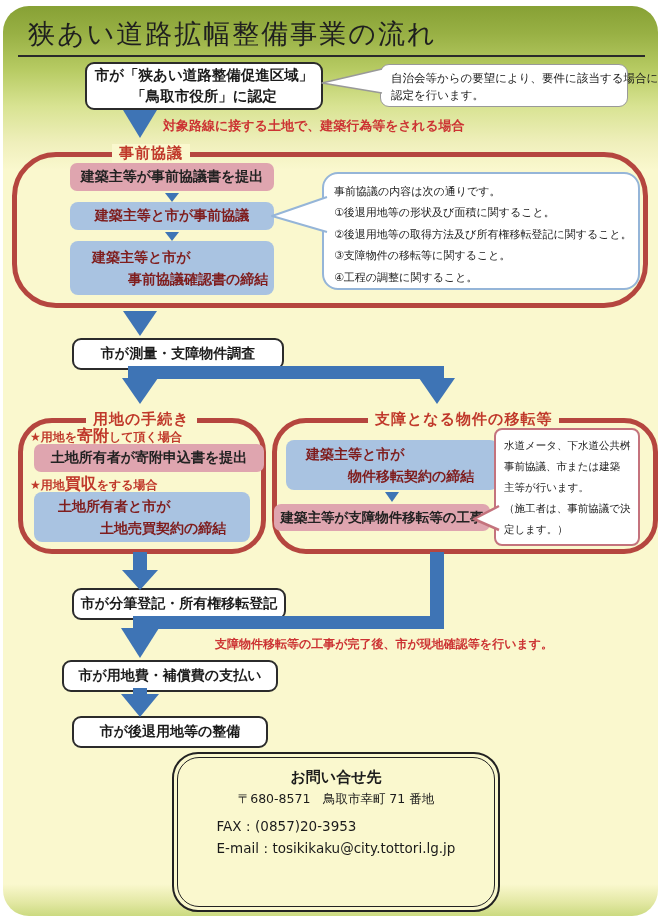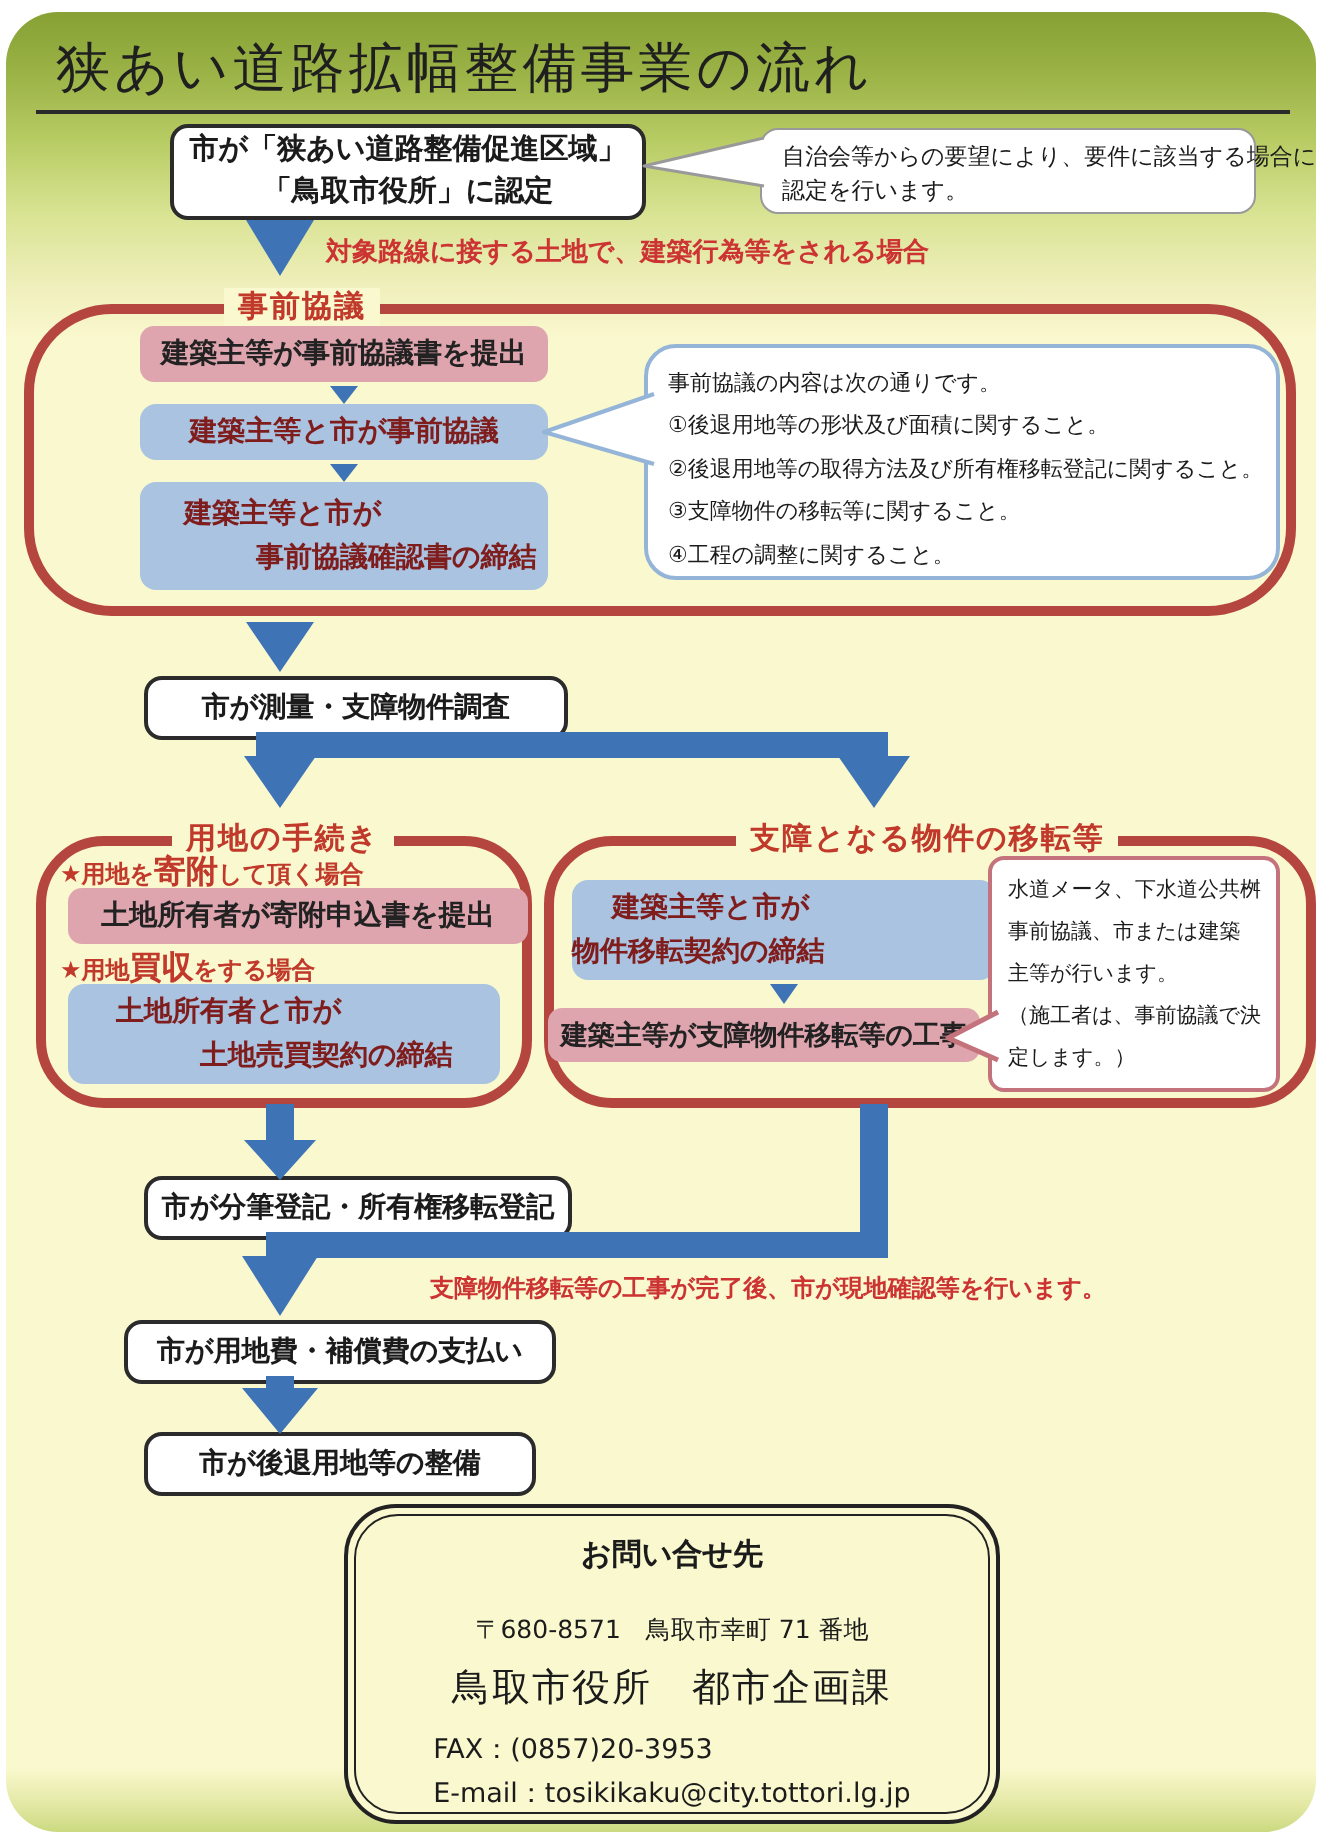--- a/index.html
+++ b/index.html
@@ -88,21 +88,21 @@
   </div>
   <div class="abs bbox" style="left:34px;top:492px;width:216px;height:50px;padding-top:3px;box-sizing:border-box;">
     <div class="l1" style="padding-left:24px;">土地所有者と市が</div>
     <div class="l2" style="padding-left:66px;">土地売買契約の締結</div>
   </div>
 
   <div class="abs group" style="left:272px;top:418px;width:376px;height:126px;"></div>
   <div class="abs gtitle" style="left:368px;top:410px;">支障となる物件の移転等</div>
   <div class="abs bbox" style="left:286px;top:440px;width:212px;height:50px;padding-top:3px;box-sizing:border-box;">
     <div class="l1" style="padding-left:20px;">建築主等と市が</div>
-    <div class="l2" style="">物件移転契約の締結</div>
+    <div class="l2" style="padding-left:62px;">物件移転契約の締結</div>
   </div>
   <div class="abs pbox" style="left:274px;top:504px;width:216px;height:27px;font-size:13.5px;">建築主等が支障物件移転等の工事</div>
   <div class="abs bubble" style="left:494px;top:428px;width:146px;height:118px;border:2.5px solid var(--bubble-pink-border);
        border-radius:8px;font-size:10.5px;padding:5px 8px;line-height:2.0;box-sizing:border-box;">
     <div class="ln">水道メータ、下水道公共桝</div>
     <div class="ln">事前協議、市または建築</div>
     <div class="ln">主等が行います。</div>
     <div class="ln">（施工者は、事前協議で決</div>
     <div class="ln">定します。）</div>
   </div>
@@ -111,22 +111,21 @@
 
   <div class="abs redlabel" style="left:215px;top:636px;font-size:12px;">支障物件移転等の工事が完了後、市が現地確認等を行います。</div>
 
   <div class="abs wbox" style="left:72px;top:716px;width:192px;height:28px;">市が後退用地等の整備</div>
 
   <div class="abs wbox" style="left:62px;top:660px;width:212px;height:28px;">市が用地費・補償費の支払い</div>
 
   <div class="abs" id="contact-card" style="left:172px;top:752px;width:324px;height:156px;">
     <div id="contact-card-inner">
       <div style="margin-top:10px;font-size:15px;font-weight:700;">お問い合せ先</div>
-      <div style="margin-top:20px;font-size:12.5px;">〒680-8571　鳥取市幸町 71 番地</div>
-      <div style="margin-top:7px;font-size:19px;font-weight:500;letter-spacing:1px;">鳥取市役所　都市企画課</div>
+      <div style="margin-top:4px;font-size:12.5px;">〒680-8571　鳥取市幸町 71 番地</div>
       <div style="margin-top:7px;display:inline-block;text-align:left;font-size:13.5px;line-height:1.65;">
         <div>FAX：(0857)20-3953</div>
         <div>E-mail：tosikikaku@city.tottori.lg.jp</div>
       </div>
     </div>
   </div>
 
   <svg id="connector-layer" width="661" height="920" viewBox="0 0 661 920">
 
     <path d="M382,69 L322,83 L382,93" fill="#ffffff" stroke="#999999" stroke-width="1.5" stroke-linejoin="round"></path>

